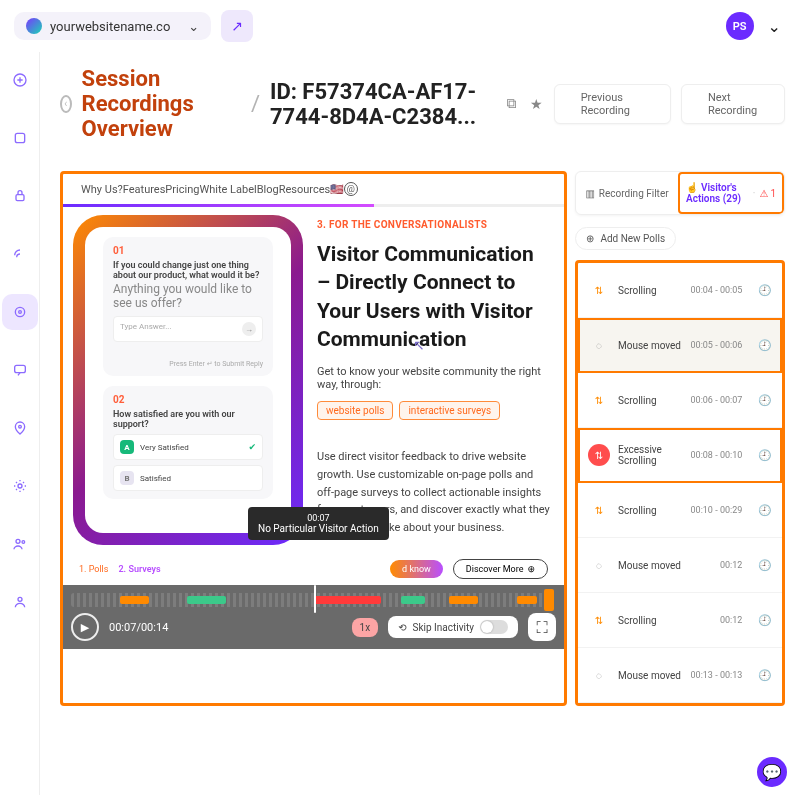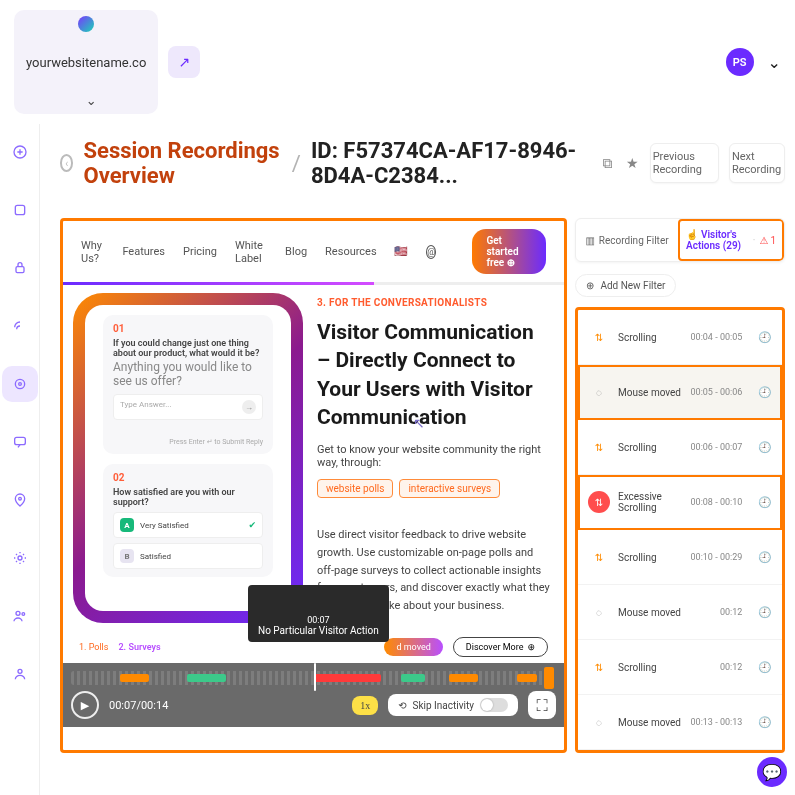--- a/index.html
+++ b/index.html
@@ -1,44 +1,44 @@
 <!DOCTYPE html>
 <html><head>
 <meta charset="utf-8">
 <style>
 * { box-sizing: border-box; margin: 0; padding: 0; }
 body { font-family: -apple-system, BlinkMacSystemFont, "Segoe UI", Roboto, sans-serif; background: #fff; width: 795px; height: 795px; overflow: hidden; position: relative; }
 
 .topbar { display: flex; align-items: center; padding: 10px 14px; gap: 10px; }
-.site-chip { display: flex; align-items: center; gap: 23px; background: #f4f2fa; border-radius: 10px; padding: 6px 12px; font-size: 13px; color: #333; flex-direction: column; }
+.site-chip { display: flex; align-items: center; gap: 8px; background: #f4f2fa; border-radius: 10px; padding: 6px 12px; font-size: 13px; color: #333; }
 .site-chip .globe { width: 16px; height: 16px; border-radius: 50%; background: linear-gradient(135deg,#7b36ff,#18d6b5); }
 .site-chip .chev { margin-left: 10px; color: #444; }
 .open-ext { width: 32px; height: 32px; border-radius: 8px; background: #eee8fc; color: #6b2bff; display: flex; align-items: center; justify-content: center; font-size: 14px; }
 .avatar { width: 28px; height: 28px; border-radius: 50%; background: #6b2bff; color: #fff; display: flex; align-items: center; justify-content: center; font-size: 11px; font-weight: 600; margin-left: auto; }
 .avatar-chev { color: #222; margin-left: 4px; }
 
 .layout { display: flex; height: calc(795px - 50px); }
 .rail { width: 40px; display: flex; flex-direction: column; align-items: center; padding-top: 10px; gap: 22px; border-right: 1px solid #eee; }
 .rail .ic { width: 36px; height: 36px; border-radius: 10px; display: flex; align-items: center; justify-content: center; color: #8c6bff; }
 .rail .ic.active { background: #ede6ff; }
 .rail svg { width: 16px; height: 16px; stroke: #8c6bff; fill: none; stroke-width: 2; }
 
 .main { flex: 1; overflow: hidden; padding: 14px 10px 0 20px; }
 .bc { display: flex; align-items: center; gap: 10px; }
 .bc-back { width: 18px; height: 18px; border: 2px solid #bbb; border-radius: 50%; display: flex; align-items: center; justify-content: center; color: #bbb; font-size: 10px; }
 .bc-ov { color: #c2410c; font-size: 22px; font-weight: 700; }
 .bc-slash { color: #b3b3b3; font-size: 22px; }
 .bc-id { color: #222; font-size: 22px; font-weight: 700; }
 .bc-actions { margin-left: auto; display: flex; align-items: center; gap: 10px; }
 .icnbtn { width: 22px; height: 22px; color: #888; display: flex; align-items: center; justify-content: center; font-size: 14px; }
-.navbtn { font-size: 11px; color: #666; background: #fff; border: 1px solid #eee; border-radius: 6px; padding: 6px 2px; box-shadow: 0 1px 2px rgba(0,0,0,.04); }
+.navbtn { font-size: 11px; color: #666; background: #fff; border: 1px solid #eee; border-radius: 6px; padding: 6px 26px; box-shadow: 0 1px 2px rgba(0,0,0,.04); }
 
 .content { display: flex; margin-top: 30px; gap: 8px; }
 .player-col { flex: 1; border: 3px solid #ff7a00; border-radius: 4px; }
-.site-nav { display: flex; align-items: center; gap: 18px; padding: 8px 18px; font-size: 11px; color: #555; }
+.site-nav { display: flex; align-items: center; padding: 8px 18px; font-size: 11px; color: #555; }
 .site-nav .sp { flex: 1; }
 .cta { background: linear-gradient(90deg,#ff7a00,#6b2bff); color: #fff; font-size: 10px; font-weight: 600; padding: 6px 14px; border-radius: 14px; }
 .prog { height: 3px; background: #eee; }
 .prog .bar { height: 100%; width: 62%; background: linear-gradient(90deg,#6b2bff,#d44cff); }
 
 .stage { display: flex; padding: 8px 10px; gap: 8px; position: relative; }
 .device { width: 230px; height: 330px; background: linear-gradient(135deg,#ff8b00,#8b1a8f,#6b2bff); border-radius: 30px; padding: 12px; position: relative; }
 .device-inner { background: #fff; border-radius: 18px; width: 100%; height: 100%; padding: 10px 18px; overflow: hidden; }
 .bubble { background: #f7f7f9; border-radius: 10px; padding: 8px 10px; margin-bottom: 10px; font-size: 9px; color: #444; }
 .bubble .num { color: #ff5e3a; font-weight: 700; font-size: 10px; }
@@ -55,35 +55,35 @@
 .copy { flex: 1; padding: 4px 4px 0 6px; }
 .eyebrow { color: #ff5b2e; font-size: 10px; font-weight: 700; letter-spacing: .3px; }
 .h2 { font-size: 21px; font-weight: 700; color: #1a1a1a; line-height: 1.35; margin-top: 10px; }
 .lead { font-size: 11px; color: #444; margin-top: 12px; }
 .tags { display: flex; gap: 6px; margin-top: 10px; }
 .tag { border: 1px solid #ff8b3a; color: #ff6a1f; background: #fff4ec; border-radius: 4px; padding: 3px 8px; font-size: 10px; }
 .body { font-size: 11px; color: #444; margin-top: 28px; line-height: 1.6; }
 .cursor { position: absolute; left: 350px; top: 130px; color: #7c6fca; font-size: 14px; }
 
 .tooltip { position: absolute; left: 185px; top: 300px; background: #2a2a2a; color: #fff; border-radius: 4px; padding: 6px 10px; font-size: 10px; text-align: center; z-index: 5; }
-.tooltip .t1 { font-size: 9px; margin-top: 24px; }
+.tooltip .t1 { font-size: 9px; }
 
 .below { display: flex; align-items: center; justify-content: flex-end; gap: 10px; padding: 6px 16px; font-size: 9px; }
 .polls-link { color: #ff6a1f; }
 .surveys-link { color: #b84fff; font-weight: 600; }
 .btn-out { border: 1px solid #444; border-radius: 14px; padding: 4px 12px; font-size: 9px; display: flex; align-items: center; gap: 4px; }
 .btn-grad { background: linear-gradient(90deg,#ff8b00,#b84fff); color: #fff; border-radius: 14px; padding: 4px 12px; font-size: 9px; }
 
 .timeline { background: #6a6a6a; padding: 8px 8px 8px 8px; }
 .track { height: 14px; background: repeating-linear-gradient(90deg,#7d7d7d,#7d7d7d 3px,#6a6a6a 3px,#6a6a6a 6px); border-radius: 3px; position: relative; margin-bottom: 6px; }
 .track .seg { position: absolute; top: 3px; height: 8px; border-radius: 2px; }
 .controls { display: flex; align-items: center; gap: 10px; color: #fff; }
 .play { width: 28px; height: 28px; border: 2px solid #eee; border-radius: 50%; display: flex; align-items: center; justify-content: center; color: #fff; font-size: 11px; }
 .time { font-size: 11px; }
-.speed { background: #fde047; color: #444; border-radius: 8px; padding: 4px 8px; font-size: 10px; margin-left: auto; font-family: Liberation Serif, serif; }
+.speed { background: #fca5a5; color: #444; border-radius: 8px; padding: 4px 8px; font-size: 10px; margin-left: auto; }
 .skip { background: #fff; color: #444; border-radius: 8px; padding: 4px 10px; font-size: 10px; display: flex; align-items: center; gap: 6px; }
 .toggle { width: 28px; height: 14px; border-radius: 8px; background: #ddd; position: relative; }
 .toggle::after { content: ''; width: 12px; height: 12px; border-radius: 50%; background: #fff; position: absolute; top: 1px; left: 1px; box-shadow: 0 0 2px rgba(0,0,0,.3); }
 .full { width: 28px; height: 28px; background: #fff; color: #444; border-radius: 8px; display: flex; align-items: center; justify-content: center; }
 
 .side { width: 210px; }
 .tabs { display: flex; border: 1px solid #eee; border-radius: 6px; overflow: hidden; box-shadow: 0 1px 3px rgba(0,0,0,.05); }
 .tab { flex: 1; padding: 8px 6px; font-size: 10px; color: #666; display: flex; align-items: center; justify-content: center; gap: 4px; }
 .tab.active-hl { border: 2px solid #ff7a00; border-radius: 4px; }
 .tab .visact { color: #6b2bff; font-weight: 600; }
@@ -182,42 +182,41 @@
           <path d="M5 20c0-3 3-6 7-6s7 3 7 6"></path>
         </svg>
       </div>
   </div>
 
   <div class="main">
     <div class="bc">
       <span class="bc-back">‹</span>
       <span class="bc-ov">Session Recordings Overview</span>
       <span class="bc-slash">/</span>
-      <span class="bc-id">ID: F57374CA-AF17-8946-8D4A-C2384...</span>
+      <span class="bc-id">ID: F57374CA-AF17-7744-8D4A-C2384...</span>
       <div class="bc-actions">
         <span class="icnbtn">⧉</span>
         <span class="icnbtn">★</span>
         <span class="navbtn">Previous Recording</span>
         <span class="navbtn">Next Recording</span>
       </div>
     </div>
 
     <div class="content">
       <div class="player-col">
         <div class="site-nav">
           <span>Why Us?</span>
           <span>Features</span>
           <span>Pricing</span>
           <span>White Label</span>
           <span>Blog</span>
           <span>Resources</span>
           <span>🇺🇸</span>
           <span style="border:1px solid #555;border-radius:50%;width:14px;height:14px;display:flex;align-items:center;justify-content:center;font-size:9px;">@</span>
           <span class="sp"></span>
-          <span class="cta"><span>Get started free</span> ⊕</span>
         </div>
         <div class="prog">
             <div class="bar"></div>
           </div>
 
         <div class="stage">
           <div class="device">
             <div class="device-inner">
               <div class="bubble">
                 <div class="num">01</div>
@@ -258,21 +257,21 @@
           <div class="tooltip">
             <div class="t1">00:07</div>
             <div>No Particular Visitor Action</div>
           </div>
         </div>
 
         <div class="below">
           <span class="polls-link">1. Polls</span>
           <span class="surveys-link">2. Surveys</span>
           <span style="flex:1"></span>
-          <span class="btn-grad">d moved</span>
+          <span class="btn-grad">d know</span>
           <span class="btn-out"><span>Discover More</span> ⊕</span>
         </div>
 
         <div class="timeline">
           <div class="track">
             <div class="seg" style="left:10%;width:6%;background:#ff8a00"></div>
             <div class="seg" style="left:24%;width:8%;background:#3cc98a"></div>
             <div class="seg" style="left:50%;width:14%;background:#ff3a3a"></div>
             <div class="seg" style="left:50%;width:2px;height:28px;top:-8px;background:#fff"></div>
             <div class="seg" style="left:68%;width:5%;background:#3cc98a"></div>
@@ -305,21 +304,21 @@
             <span style="color:#ccc">·</span>
             <span class="err">
                 <span>⚠</span>
                 <span>1</span>
               </span>
           </div>
         </div>
         <div>
           <span class="add-filter">
             <span>⊕</span>
-            <span>Add New Filter</span>
+            <span>Add New Polls</span>
           </span>
         </div>
         <div class="actions-list" id="actions-list">
             <div class="act">
               <span class="ico scroll">⇅</span>
               <span class="label">Scrolling</span>
               <span class="ts">00:04 - 00:05</span>
               <span class="clock">🕘</span>
             </div>
             <div class="act selected">

